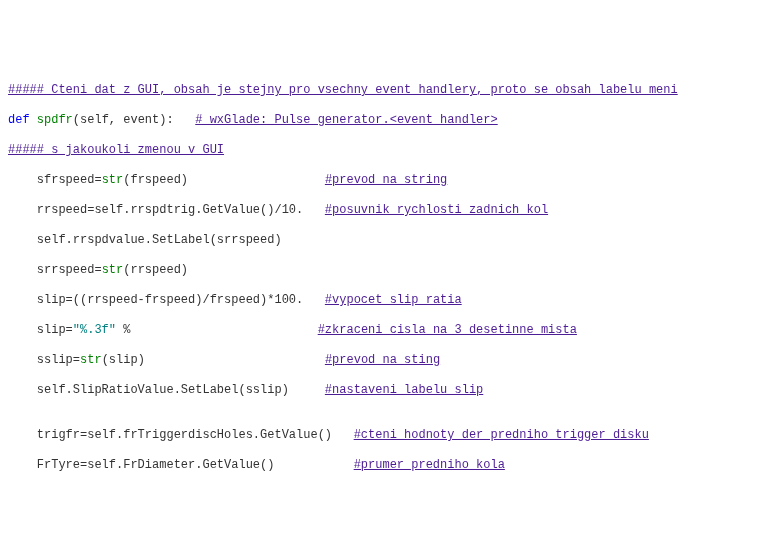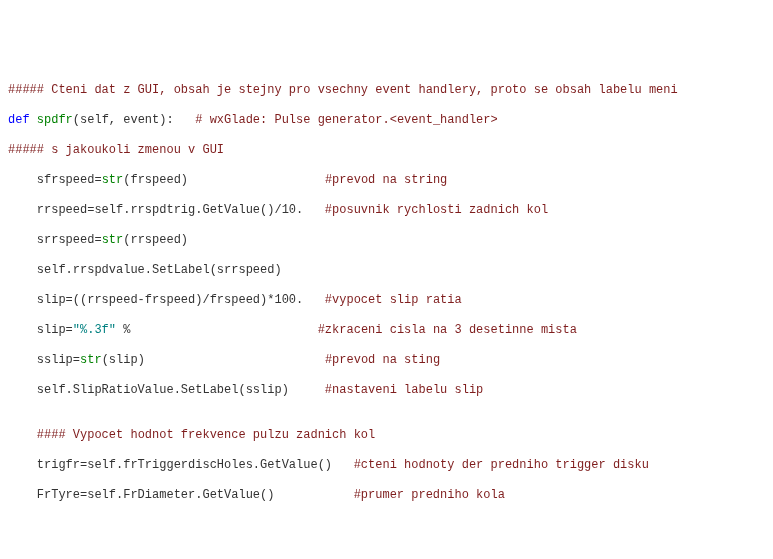--- a/index.html
+++ b/index.html
@@ -9,41 +9,40 @@
     font-family: "Courier New", monospace;
     font-size: 12px;
     line-height: 15px;
     white-space: pre;
     color: #333333;
   }
   .line { display: block; }
   .kw { color: #0000ff; }
   .func { color: #008000; font-weight: normal; }
   .str { color: #008080; }
-  .comm { color: #7f1d1d; }
+  .comm { color: #4c1d95; text-decoration: underline; }
 </style>
 </head>
 <body>
 
 
 
 <div>
 <span class="line"><span class="comm">##### Cteni dat z GUI, obsah je stejny pro vsechny event handlery, proto se obsah labelu meni</span></span>
 <span class="line"><span class="kw">def</span> <span class="func">spdfr</span><span>(self, event):   </span><span class="comm"># wxGlade: Pulse generator.&lt;event_handler&gt;</span></span>
 <span class="line"><span class="comm">##### s jakoukoli zmenou v GUI</span></span>
 <span class="line"><span>    sfrspeed=</span><span class="func">str</span><span>(frspeed)                   </span><span class="comm">#prevod na string</span></span>
 <span class="line"><span>    rrspeed=self.rrspdtrig.GetValue()/10.   </span><span class="comm">#posuvnik rychlosti zadnich kol</span></span>
+<span class="line"><span>    self.rrspdvalue.SetLabel(srrspeed)</span></span>
 <span class="line"><span>    srrspeed=</span><span class="func">str</span><span>(rrspeed)</span></span>
-<span class="line"><span>    self.rrspdvalue.SetLabel(srrspeed)</span></span>
 <span class="line"><span>    slip=((rrspeed-frspeed)/frspeed)*100.   </span><span class="comm">#vypocet slip ratia</span></span>
 <span class="line"><span>    slip=</span><span class="str">"%.3f"</span><span> %                          </span><span class="comm">#zkraceni cisla na 3 desetinne mista</span></span>
 <span class="line"><span>    sslip=</span><span class="func">str</span><span>(slip)                         </span><span class="comm">#prevod na sting</span></span>
 <span class="line"><span>    self.SlipRatioValue.SetLabel(sslip)     </span><span class="comm">#nastaveni labelu slip</span></span>
 <span class="line"><span></span></span>
-<span class="line"><span>    </span><span class="comm">#### Vypocet hodnot frekvence pulzu zadnich kol</span></span>
 <span class="line"><span>    trigfr=self.frTriggerdiscHoles.GetValue()   </span><span class="comm">#cteni hodnoty der predniho trigger disku</span></span>
 <span class="line"><span>    FrTyre=self.FrDiameter.GetValue()           </span><span class="comm">#prumer predniho kola</span></span>
 
 
 
 
 
 
 
 

